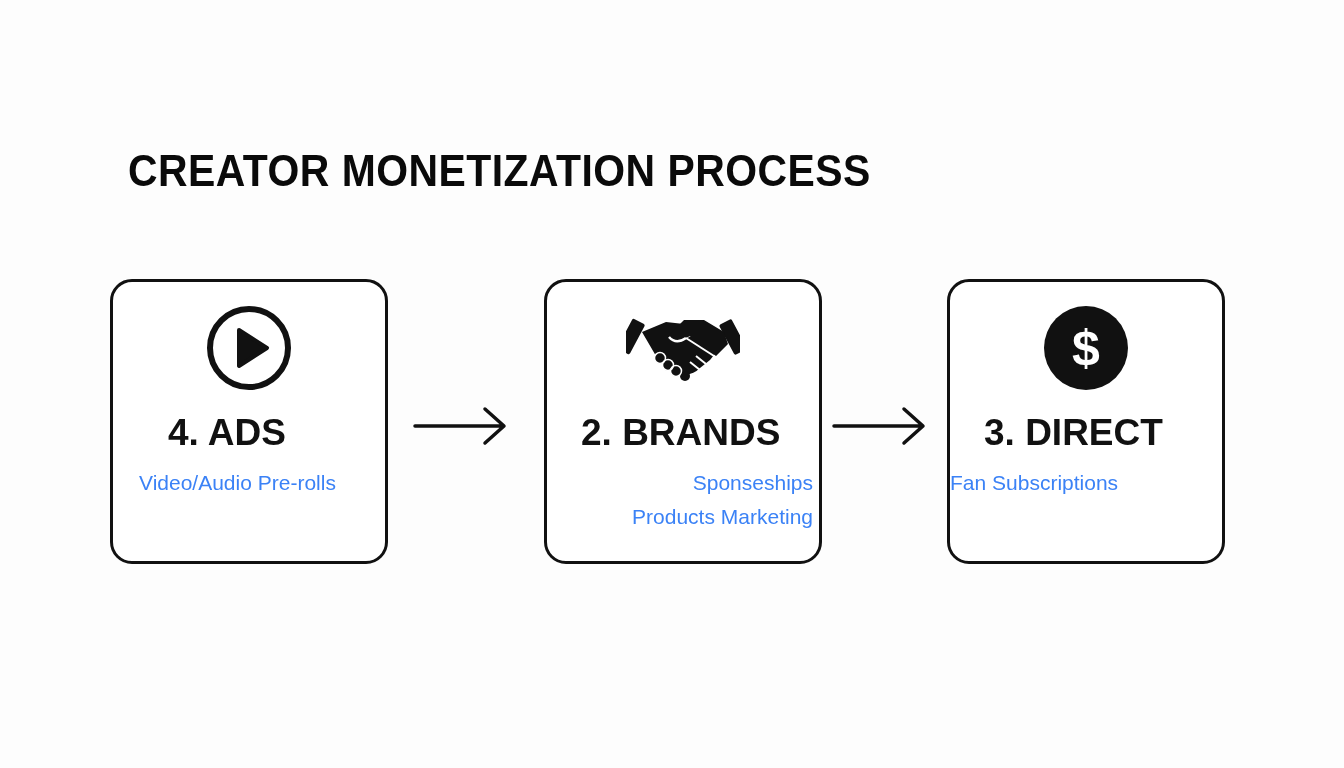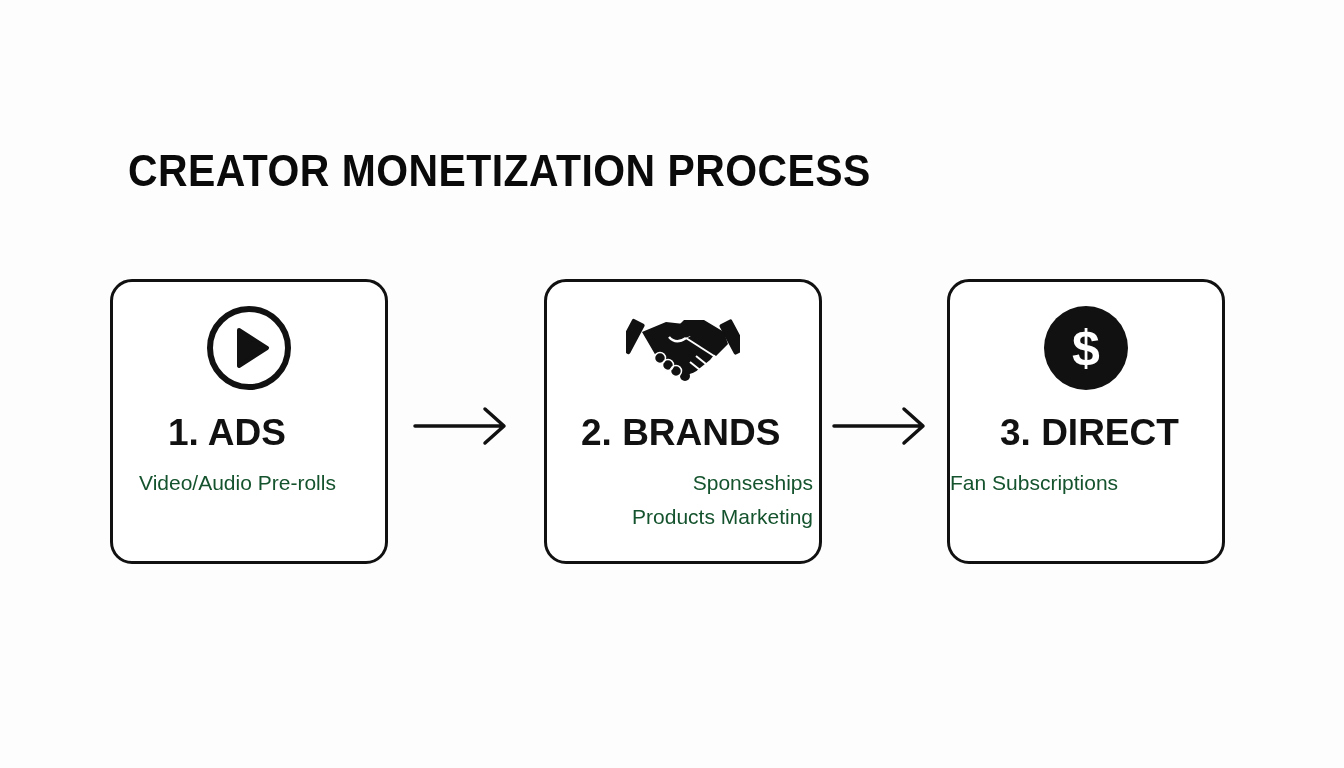--- a/index.html
+++ b/index.html
@@ -15,39 +15,39 @@
     position: absolute; top: 279px; width: 278px; height: 285px;
     border: 3.5px solid #111; border-radius: 22px; background: #fff;
   }
   .card .icon { position: absolute; left: 50%; transform: translateX(-50%); top: 22px; }
   .card .heading {
     position: absolute; top: 130px; left: 0; width: 100%;
     font-size: 37px; font-weight: 700; color: #111; white-space: nowrap;
   }
   .card .lines {
     position: absolute; top: 184px; left: 0; width: 100%;
-    font-size: 21px; line-height: 34px; color: #14532d; white-space: nowrap;
+    font-size: 21px; line-height: 34px; color: #3b82f6; white-space: nowrap;
   }
   .arrow { position: absolute; top: 403px; }
 </style>
 </head>
 <body>
 
 <div>
 
   <div class="title">CREATOR MONETIZATION PROCESS</div>
 
   <div class="card" style="left:110px;">
     <div class="icon" style="top:22px;">
       <svg width="88" height="88" viewBox="0 0 88 88">
         <circle cx="44" cy="44" r="39" fill="none" stroke="#111" stroke-width="6"></circle>
         <path d="M34 26 L62 44 L34 62 Z" fill="#111" stroke="#111" stroke-width="4" stroke-linejoin="round"></path>
       </svg>
     </div>
-    <div class="heading" style="padding-left:55px;">1. ADS</div>
+    <div class="heading" style="padding-left:55px;">4. ADS</div>
     <div class="lines" style="padding-left:26px;">
       <div>Video/Audio Pre-rolls</div>
     </div>
   </div>
 
   <div class="arrow" style="left:413px;">
     <svg width="96" height="46" viewBox="0 0 96 46">
       <path d="M2 23 L90 23 M72 6 L91 23 L72 40" fill="none" stroke="#111" stroke-width="3.5" stroke-linecap="round" stroke-linejoin="round"></path>
     </svg>
   </div>
@@ -90,19 +90,19 @@
     </svg>
   </div>
 
   <div class="card" style="left:947px;">
     <div class="icon" style="top:22px;">
       <svg width="88" height="88" viewBox="0 0 88 88">
         <circle cx="44" cy="44" r="42" fill="#111"></circle>
         <text x="44" y="61" text-anchor="middle" font-family="Liberation Sans, sans-serif" font-weight="700" font-size="50" fill="#fff">$</text>
       </svg>
     </div>
-    <div class="heading" style="padding-left:50px;">3. DIRECT</div>
+    <div class="heading" style="padding-left:34px;">3. DIRECT</div>
     <div class="lines" style="padding-right:6px;">
       <div>Fan Subscriptions</div>
     </div>
   </div>
 
 </div>
 
 </body></html>

